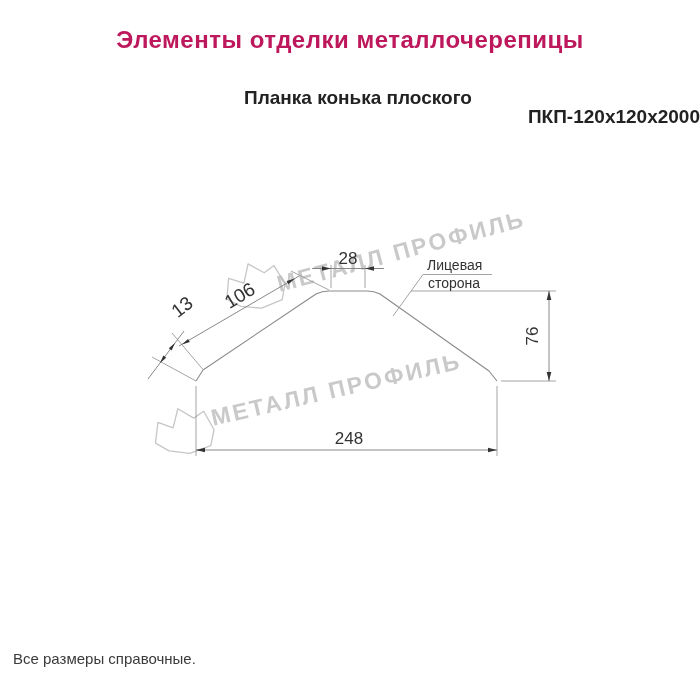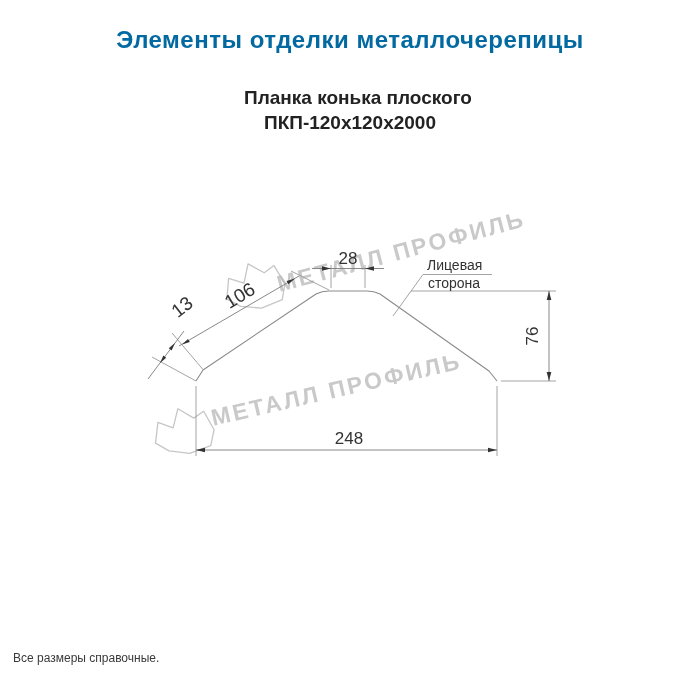--- a/index.html
+++ b/index.html
@@ -1,24 +1,24 @@
 <!DOCTYPE html>
 <html><head>
 <meta charset="utf-8">
 <style>
   html,body{margin:0;padding:0;background:#ffffff;}
   #page{position:relative;width:700px;height:700px;background:#ffffff;overflow:hidden;
         font-family:"Liberation Sans", sans-serif;color:#2a2a2a;}
   .title{position:absolute;top:26px;left:0;width:700px;text-align:center;
-         font-size:24px;font-weight:bold;letter-spacing:.5px;color:#0369a1;}
+         font-size:24px;font-weight:bold;letter-spacing:.5px;color:#be185d;}
   .subtitle{position:absolute;top:87px;left:0;width:700px;text-align:center;
          font-size:19px;font-weight:bold;color:#222;margin-left:8px;}
-  .model{position:absolute;top:112px;left:0;width:700px;text-align:center;
+  .model{position:absolute;top:106px;left:0;width:700px;text-align:right;
          font-size:19px;font-weight:bold;color:#222;}
-  .notes{position:absolute;left:13px;top:650px;font-size:12px;line-height:17px;color:#3a3a3a;}
+  .notes{position:absolute;left:13px;top:650px;font-size:15px;line-height:17px;color:#3a3a3a;}
   svg{position:absolute;top:0;left:0;}
   .pline{fill:none;stroke:#8b8b8b;stroke-width:1.1;stroke-linejoin:round;}
   .ext{fill:none;stroke:#9a9a9a;stroke-width:0.9;}
   .dim{fill:none;stroke:#7a7a7a;stroke-width:0.9;}
   .arr{fill:#333;stroke:none;}
   .dimtxt{fill:#333;font-family:"Liberation Sans",sans-serif;font-size:17px;}
   .dimtxt-big{fill:#333;font-family:"Liberation Sans",sans-serif;font-size:19px;}
   .lbl{fill:#333;font-family:"Liberation Sans",sans-serif;font-size:14px;}
   .wm{fill:#bcbcbc;opacity:.8;font-family:"Liberation Sans",sans-serif;
       font-weight:bold;font-size:23px;letter-spacing:2.5px;}

